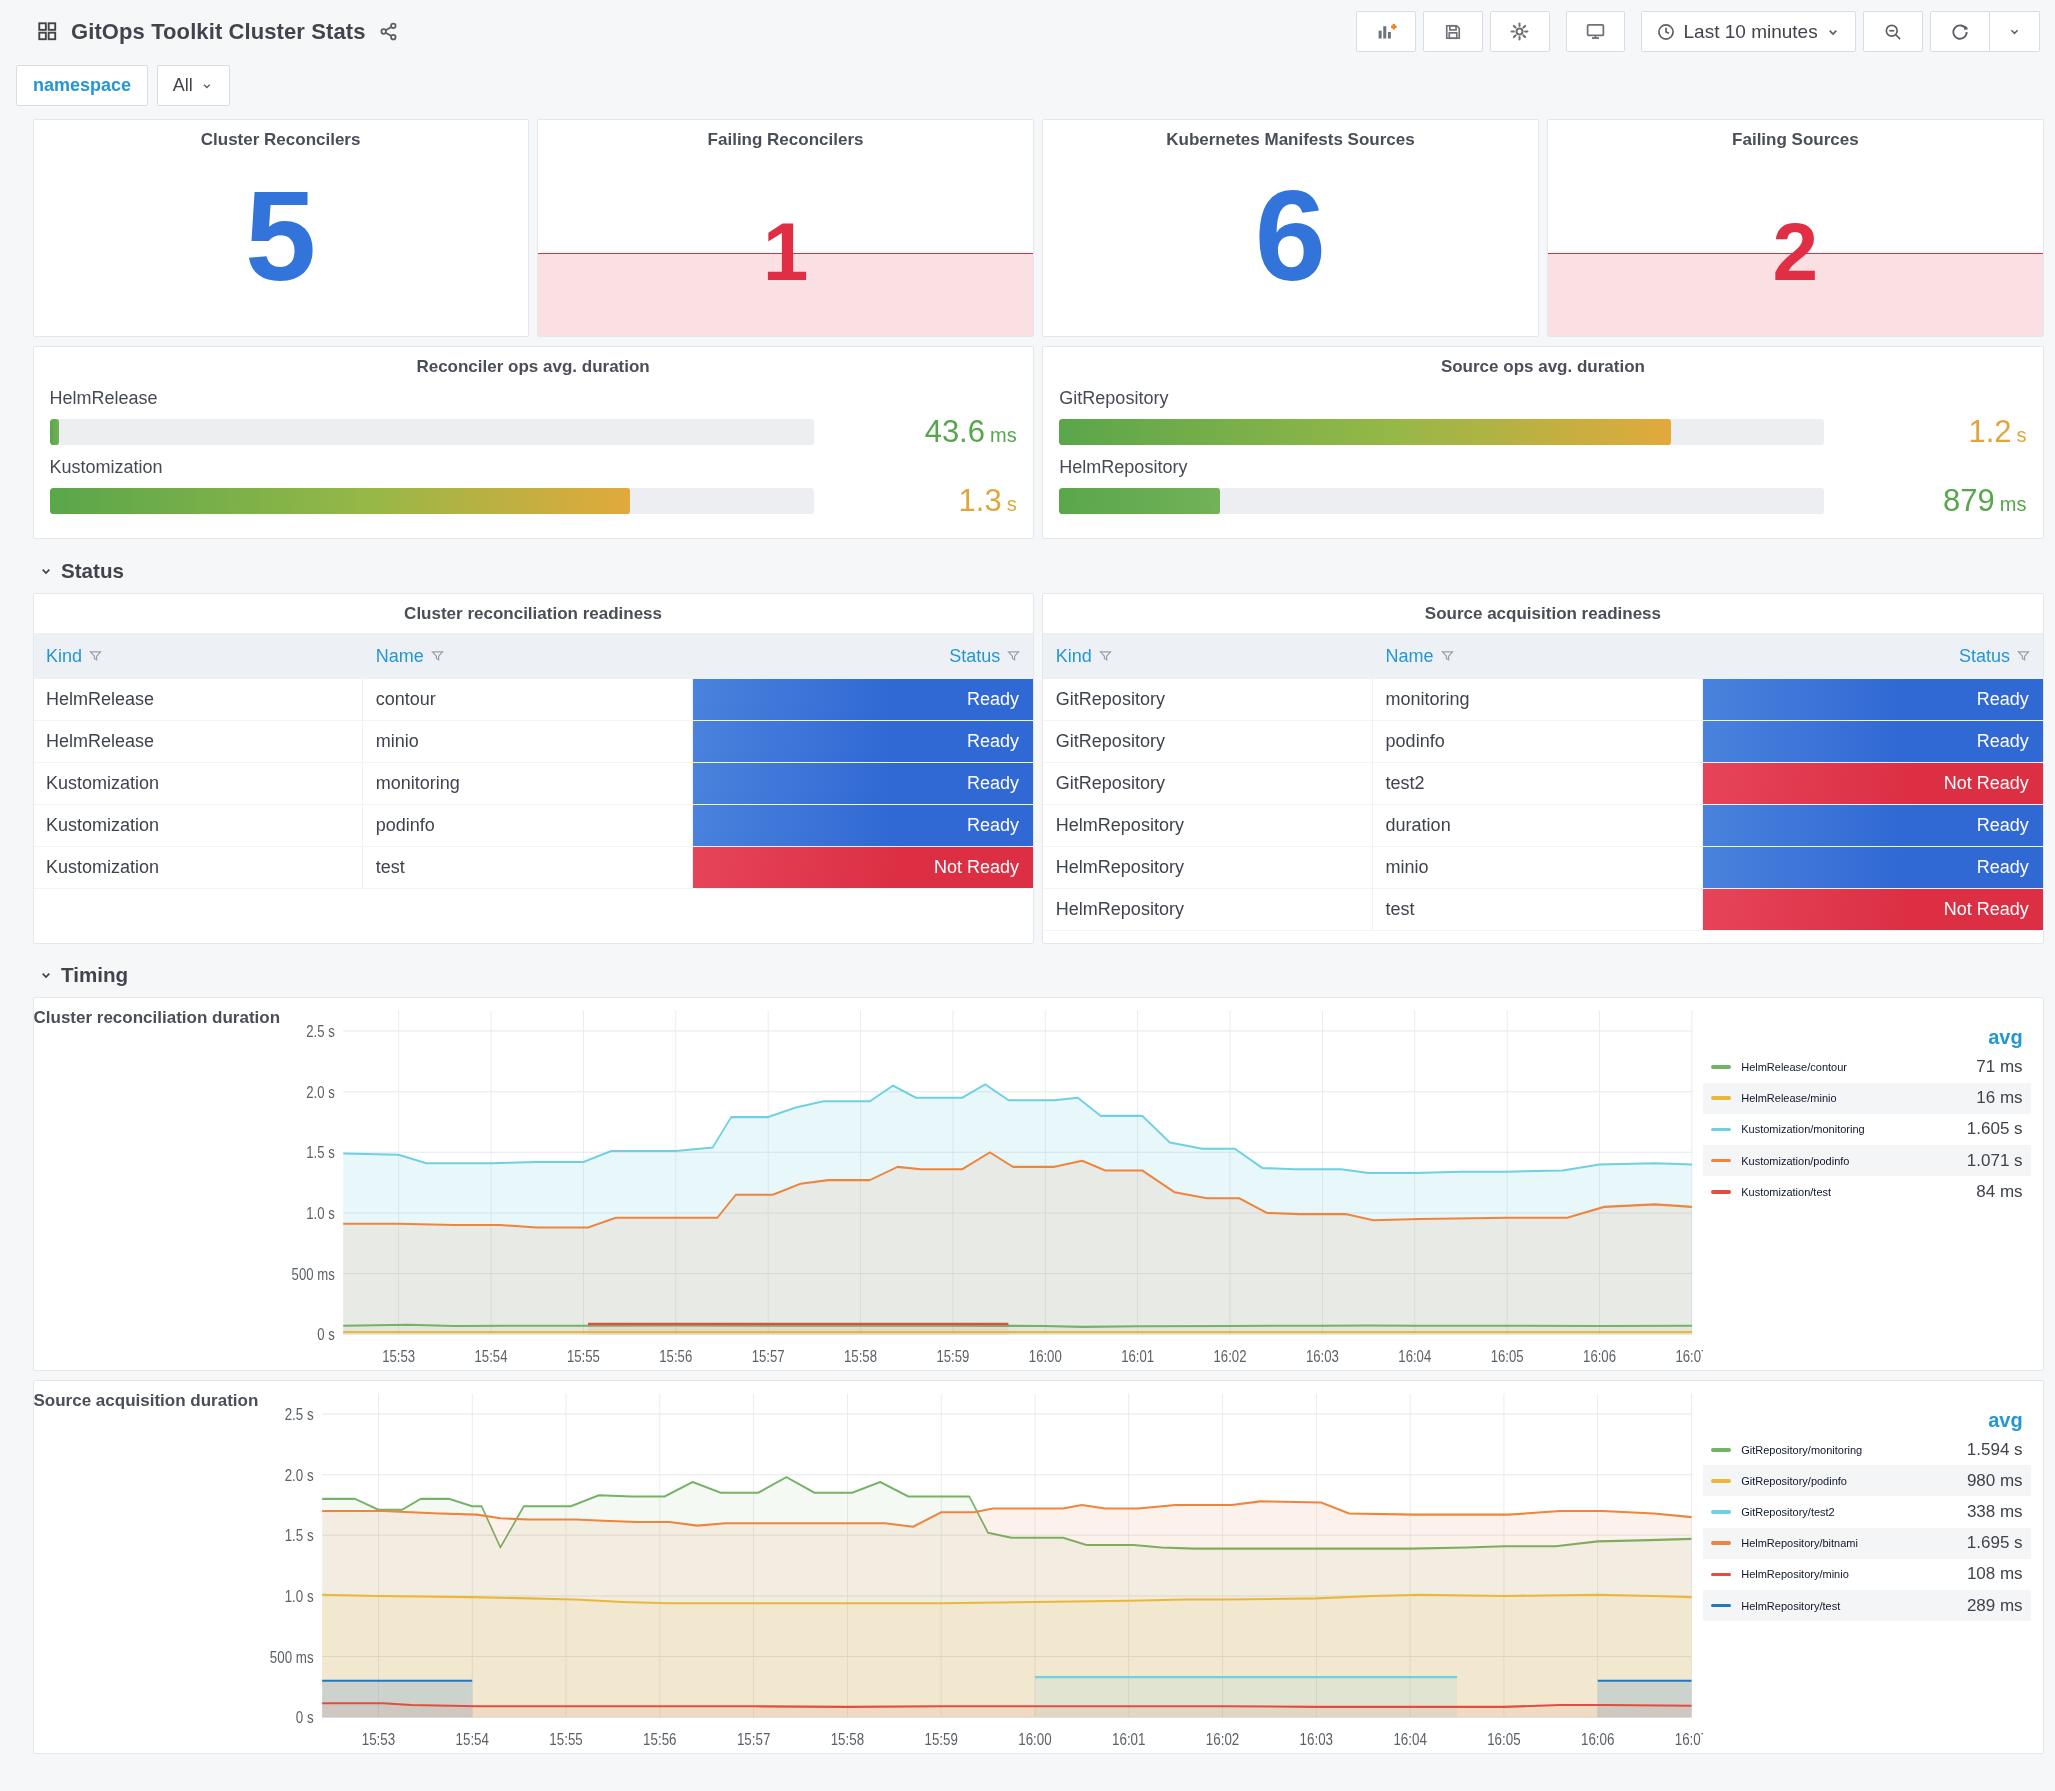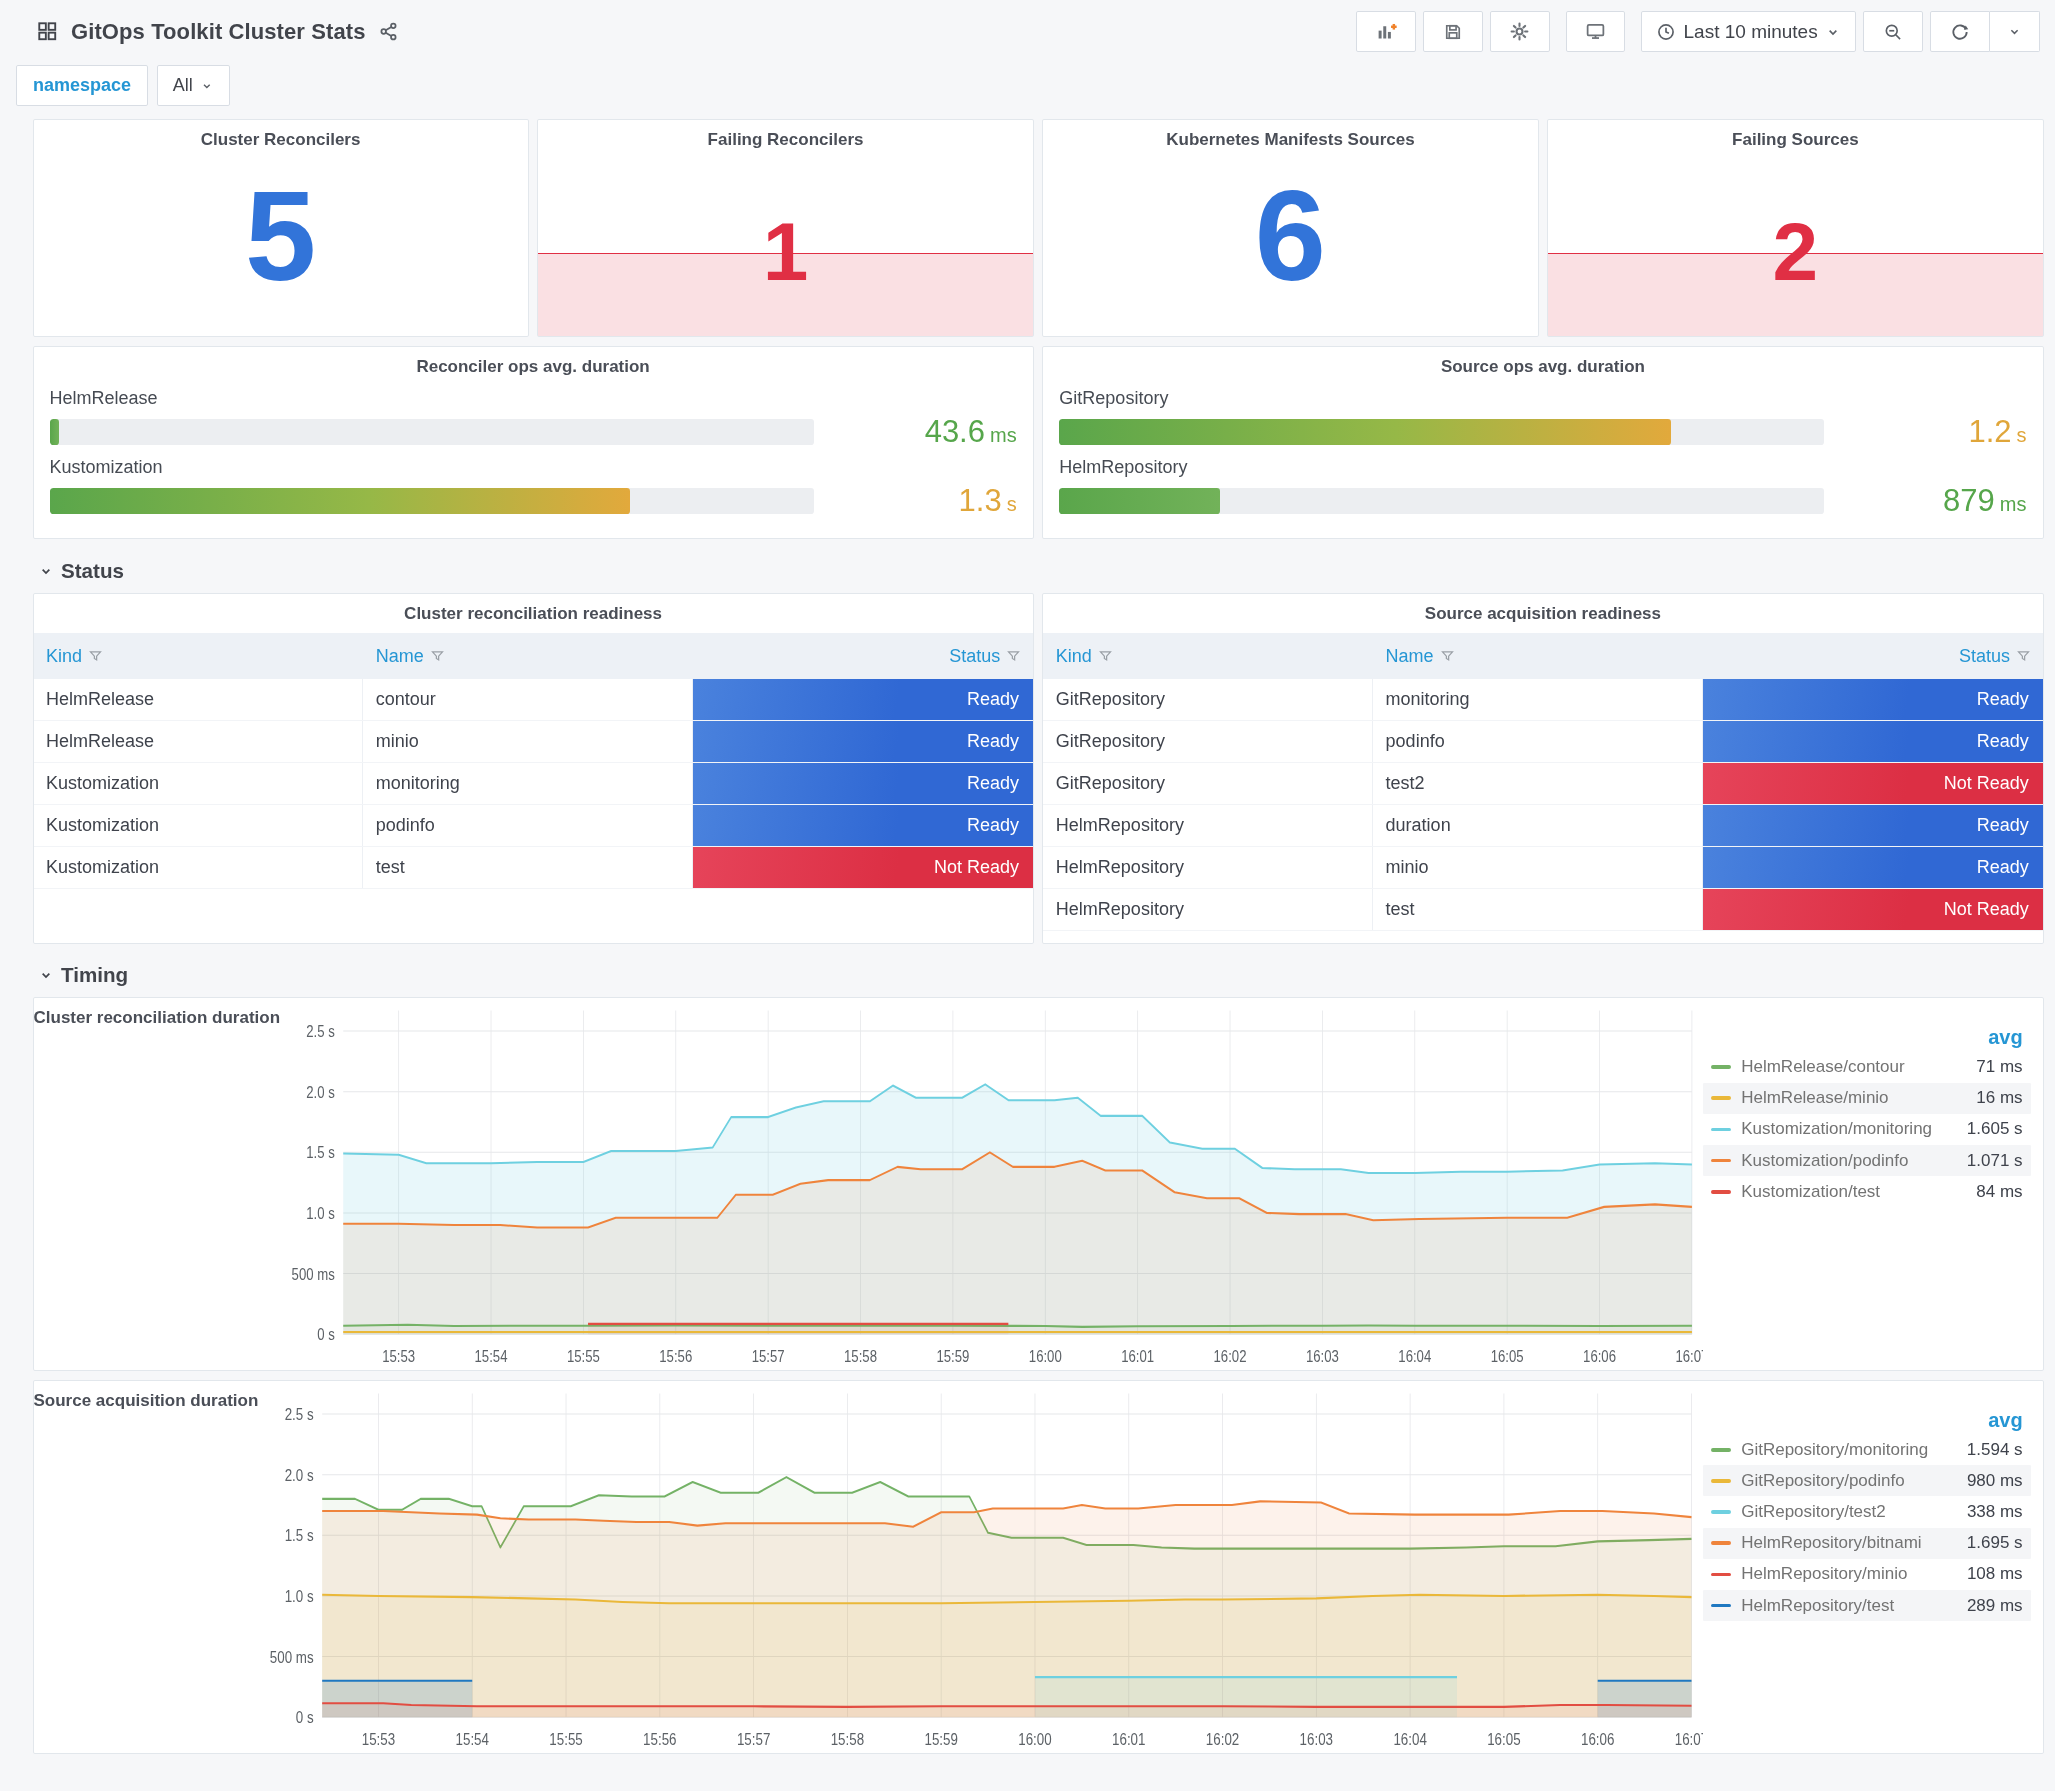--- a/index.html
+++ b/index.html
@@ -81,21 +81,21 @@
   .chart-panel{height:374px;display:flex;flex-direction:row;margin-bottom:8.7px;}
   .chart-body{flex:1;display:flex;min-height:0;}
   .plot{flex:1;height:100%;}
   .plot svg{width:100%;height:100%;}
   .legend{width:340px;padding:25px 11.2px 0 0;box-sizing:border-box;}
   .lg-head{display:flex;justify-content:flex-end;padding:2.5px 8.7px;}
   .lg-head span{color:#2596d4;font-size:20px;font-weight:700;}
   .lg-row{display:flex;align-items:center;padding:5.6px 8.7px;border-radius:1.2px;cursor:pointer;}
   .lg-row:nth-child(odd){background:#f4f5f7;}
   .lg-swatch{width:20px;height:3.7px;border-radius:1.9px;margin-right:10px;flex:none;}
-  .lg-name{flex:1;font-size:17px;color:#737373;}
+  .lg-name{flex:1;font-size:11px;color:#0f172a;}
   .lg-val{width:94px;text-align:right;font-size:17px;color:#3f434c;}
 </style>
 </head>
 <body>
 
 <div class="dash-header">
   <div class="dh-left">
     <span class="icon-svg">
       <svg width="22.5" height="22.5" viewBox="0 0 24 24" fill="none" stroke="#41444b" stroke-width="2">
         <rect x="3.5" y="3.5" width="7" height="7"></rect>

